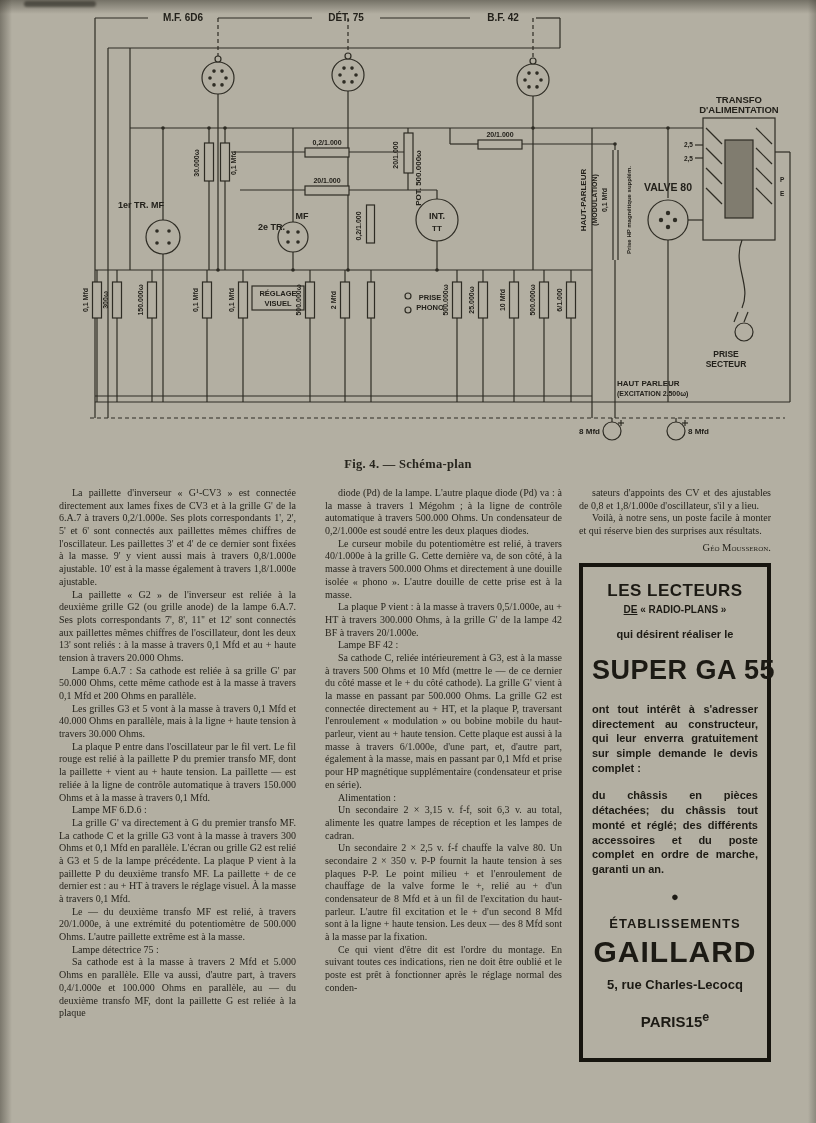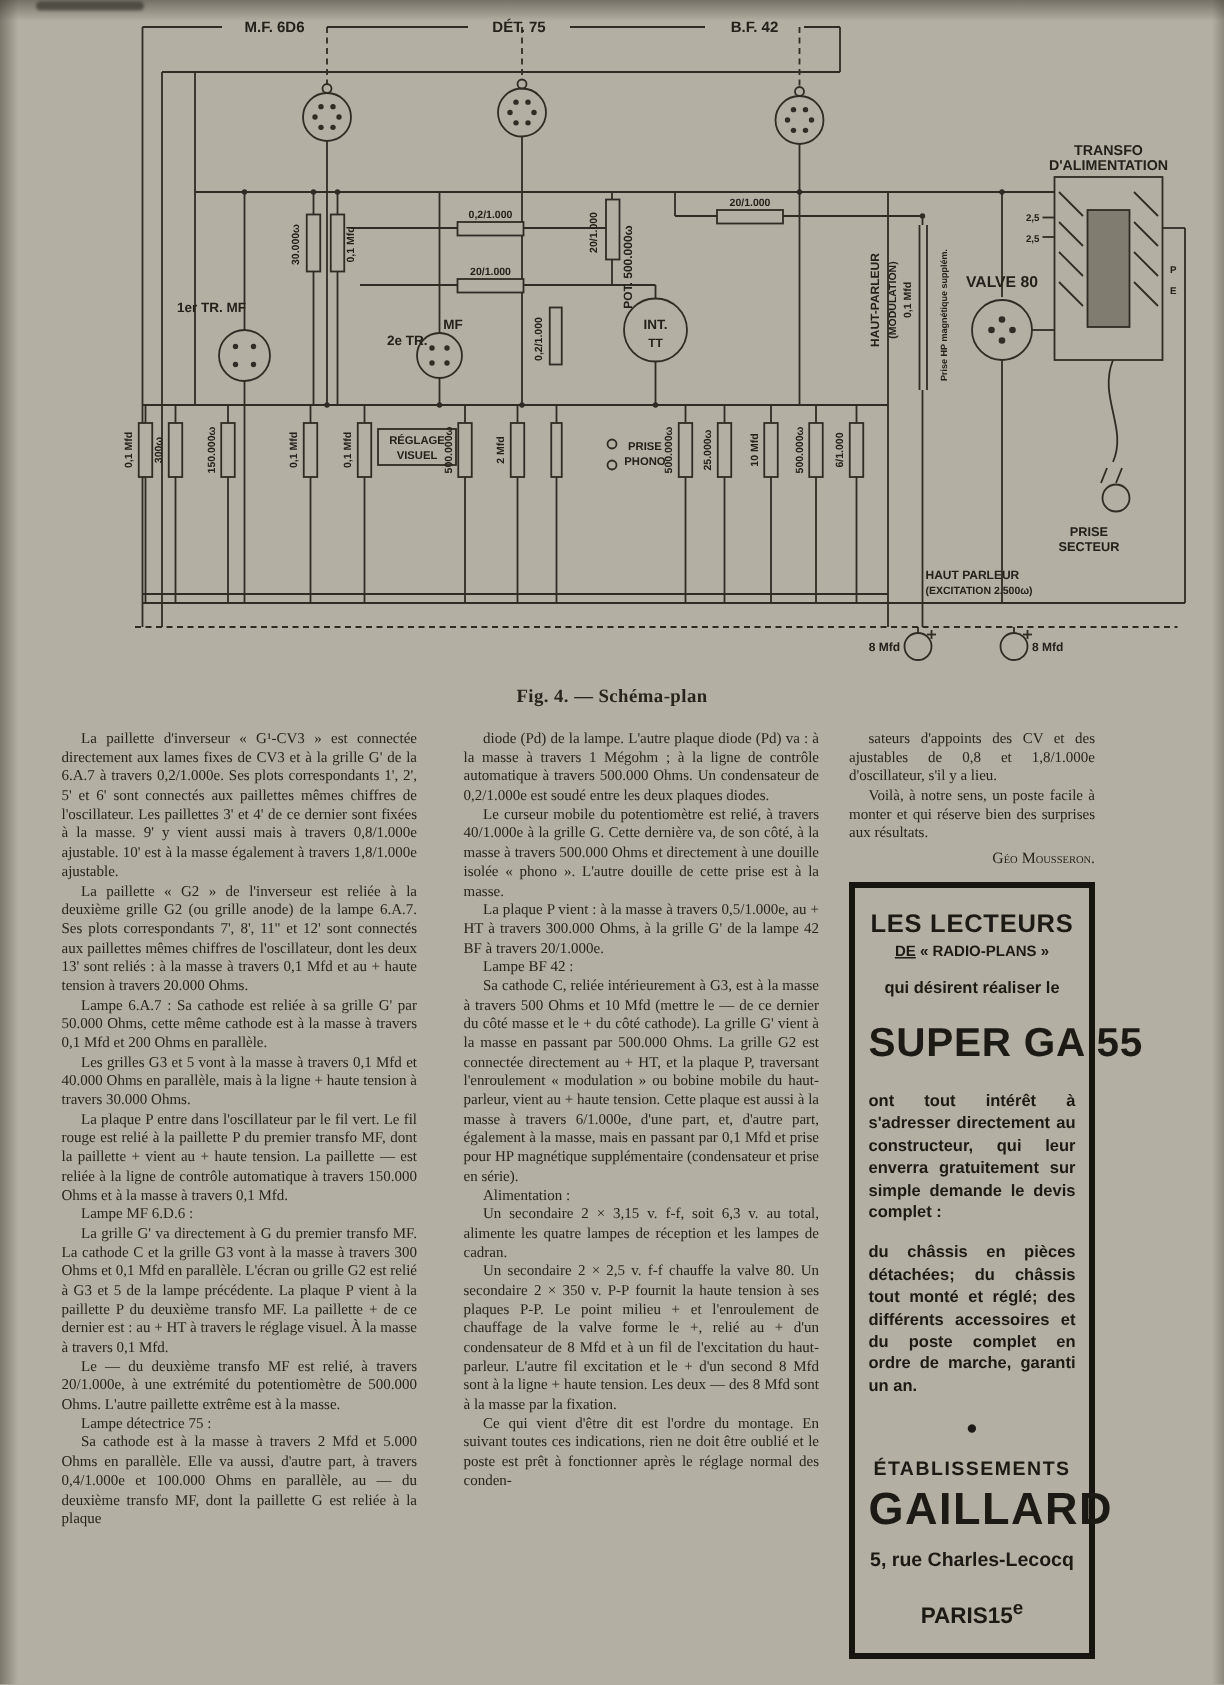--- a/index.html
+++ b/index.html
@@ -26,21 +26,21 @@
   .sch .core{fill:#807c6f;stroke:#2e2c24}
   .sch text{fill:#23211b;stroke:none;font-family:"Liberation Sans",sans-serif;font-weight:bold}
 
   .caption{position:absolute;top:457px;left:0;width:816px;text-align:center;
     font-weight:bold;font-size:12.5px;letter-spacing:.3px}
 
   .col{position:absolute;top:487px}
   .col p{margin:0;text-indent:13px;text-align:justify;font-size:10px;line-height:1.27}
   .sig{text-align:right;font-variant:small-caps;font-size:10.5px;margin-top:4px;font-weight:normal}
 
-  .adbox{border:4px solid #17150f;margin-top:10px;padding:14px 9px 16px;
+  .adbox{border:4px solid #17150f;margin-top:10px;padding:14px 9px 28px;
     font-family:"Liberation Sans",sans-serif;font-weight:bold;text-align:center;color:#1c1a14}
   .adbox .h1{font-size:17px;letter-spacing:.5px}
   .adbox .h2{font-size:10px;margin:3px 0 13px}
   .adbox .h2 .u{text-decoration:underline}
   .adbox .sub{font-size:11px;margin-bottom:15px}
   .adbox .product{font-size:27px;letter-spacing:.5px;margin-bottom:16px;white-space:nowrap}
   .adbox .adbody{font-size:11px;text-align:justify;margin-bottom:12px;line-height:1.35}
   .adbox .bullet{font-size:13px;margin:4px 0 12px}
   .adbox .etab{font-size:13px;letter-spacing:1px;margin-bottom:4px}
   .adbox .name{font-size:30px;letter-spacing:1px;margin-bottom:8px;white-space:nowrap}
@@ -331,46 +331,46 @@
   <text x="336" y="300" transform="rotate(-90 336 300)" text-anchor="middle" font-size="7">2 Mfd</text>
   <text x="448" y="300" transform="rotate(-90 448 300)" text-anchor="middle" font-size="7">500.000ω</text>
   <text x="474" y="300" transform="rotate(-90 474 300)" text-anchor="middle" font-size="7">25.000ω</text>
   <text x="505" y="300" transform="rotate(-90 505 300)" text-anchor="middle" font-size="7">10 Mfd</text>
   <text x="535" y="300" transform="rotate(-90 535 300)" text-anchor="middle" font-size="7">500.000ω</text>
   <text x="562" y="300" transform="rotate(-90 562 300)" text-anchor="middle" font-size="7">6/1.000</text>
 </svg>
 
 <div class="caption">Fig. 4. — Schéma-plan</div>
 
-<div class="col" style="left:41px;width:237px;">
+<div class="col" style="left:59px;width:237px;">
   <p>La paillette d'inverseur « G¹-CV3 » est connectée directement aux lames fixes de CV3 et à la grille G' de la 6.A.7 à travers 0,2/1.000e. Ses plots correspondants 1', 2', 5' et 6' sont connectés aux paillettes mêmes chiffres de l'oscillateur. Les paillettes 3' et 4' de ce dernier sont fixées à la masse. 9' y vient aussi mais à travers 0,8/1.000e ajustable. 10' est à la masse également à travers 1,8/1.000e ajustable.</p>
   <p>La paillette « G2 » de l'inverseur est reliée à la deuxième grille G2 (ou grille anode) de la lampe 6.A.7. Ses plots correspondants 7', 8', 11'' et 12' sont connectés aux paillettes mêmes chiffres de l'oscillateur, dont les deux 13' sont reliés : à la masse à travers 0,1 Mfd et au + haute tension à travers 20.000 Ohms.</p>
   <p>Lampe 6.A.7 : Sa cathode est reliée à sa grille G' par 50.000 Ohms, cette même cathode est à la masse à travers 0,1 Mfd et 200 Ohms en parallèle.</p>
   <p>Les grilles G3 et 5 vont à la masse à travers 0,1 Mfd et 40.000 Ohms en parallèle, mais à la ligne + haute tension à travers 30.000 Ohms.</p>
   <p>La plaque P entre dans l'oscillateur par le fil vert. Le fil rouge est relié à la paillette P du premier transfo MF, dont la paillette + vient au + haute tension. La paillette — est reliée à la ligne de contrôle automatique à travers 150.000 Ohms et à la masse à travers 0,1 Mfd.</p>
   <p>Lampe MF 6.D.6 :</p>
   <p>La grille G' va directement à G du premier transfo MF. La cathode C et la grille G3 vont à la masse à travers 300 Ohms et 0,1 Mfd en parallèle. L'écran ou grille G2 est relié à G3 et 5 de la lampe précédente. La plaque P vient à la paillette P du deuxième transfo MF. La paillette + de ce dernier est : au + HT à travers le réglage visuel. À la masse à travers 0,1 Mfd.</p>
   <p>Le — du deuxième transfo MF est relié, à travers 20/1.000e, à une extrémité du potentiomètre de 500.000 Ohms. L'autre paillette extrême est à la masse.</p>
   <p>Lampe détectrice 75 :</p>
   <p>Sa cathode est à la masse à travers 2 Mfd et 5.000 Ohms en parallèle. Elle va aussi, d'autre part, à travers 0,4/1.000e et 100.000 Ohms en parallèle, au — du deuxième transfo MF, dont la paillette G est reliée à la plaque</p>
 </div>
 
-<div class="col" style="left:309px;width:237px;">
+<div class="col" style="left:325px;width:237px;">
   <p>diode (Pd) de la lampe. L'autre plaque diode (Pd) va : à la masse à travers 1 Mégohm ; à la ligne de contrôle automatique à travers 500.000 Ohms. Un condensateur de 0,2/1.000e est soudé entre les deux plaques diodes.</p>
   <p>Le curseur mobile du potentiomètre est relié, à travers 40/1.000e à la grille G. Cette dernière va, de son côté, à la masse à travers 500.000 Ohms et directement à une douille isolée « phono ». L'autre douille de cette prise est à la masse.</p>
   <p>La plaque P vient : à la masse à travers 0,5/1.000e, au + HT à travers 300.000 Ohms, à la grille G' de la lampe 42 BF à travers 20/1.000e.</p>
   <p>Lampe BF 42 :</p>
   <p>Sa cathode C, reliée intérieurement à G3, est à la masse à travers 500 Ohms et 10 Mfd (mettre le — de ce dernier du côté masse et le + du côté cathode). La grille G' vient à la masse en passant par 500.000 Ohms. La grille G2 est connectée directement au + HT, et la plaque P, traversant l'enroulement « modulation » ou bobine mobile du haut-parleur, vient au + haute tension. Cette plaque est aussi à la masse à travers 6/1.000e, d'une part, et, d'autre part, également à la masse, mais en passant par 0,1 Mfd et prise pour HP magnétique supplémentaire (condensateur et prise en série).</p>
   <p>Alimentation :</p>
   <p>Un secondaire 2 × 3,15 v. f-f, soit 6,3 v. au total, alimente les quatre lampes de réception et les lampes de cadran.</p>
   <p>Un secondaire 2 × 2,5 v. f-f chauffe la valve 80. Un secondaire 2 × 350 v. P-P fournit la haute tension à ses plaques P-P. Le point milieu + et l'enroulement de chauffage de la valve forme le +, relié au + d'un condensateur de 8 Mfd et à un fil de l'excitation du haut-parleur. L'autre fil excitation et le + d'un second 8 Mfd sont à la ligne + haute tension. Les deux — des 8 Mfd sont à la masse par la fixation.</p>
   <p>Ce qui vient d'être dit est l'ordre du montage. En suivant toutes ces indications, rien ne doit être oublié et le poste est prêt à fonctionner après le réglage normal des conden-</p>
 </div>
 
-<div class="col" style="left:566px;width:164px;">
+<div class="col" style="left:579px;width:192px;">
   <p>sateurs d'appoints des CV et des ajustables de 0,8 et 1,8/1.000e d'oscillateur, s'il y a lieu.</p>
   <p>Voilà, à notre sens, un poste facile à monter et qui réserve bien des surprises aux résultats.</p>
   <div class="sig">Géo Mousseron.</div>
 
   <div class="adbox">
     <div class="h1">LES LECTEURS</div>
     <div class="h2"><span class="u">DE</span><span> « RADIO-PLANS »</span></div>
     <div class="sub">qui désirent réaliser le</div>
     <div class="product">SUPER GA 55</div>
     <div class="adbody">ont tout intérêt à s'adresser directement au constructeur, qui leur enverra gratuitement sur simple demande le devis complet :</div>

